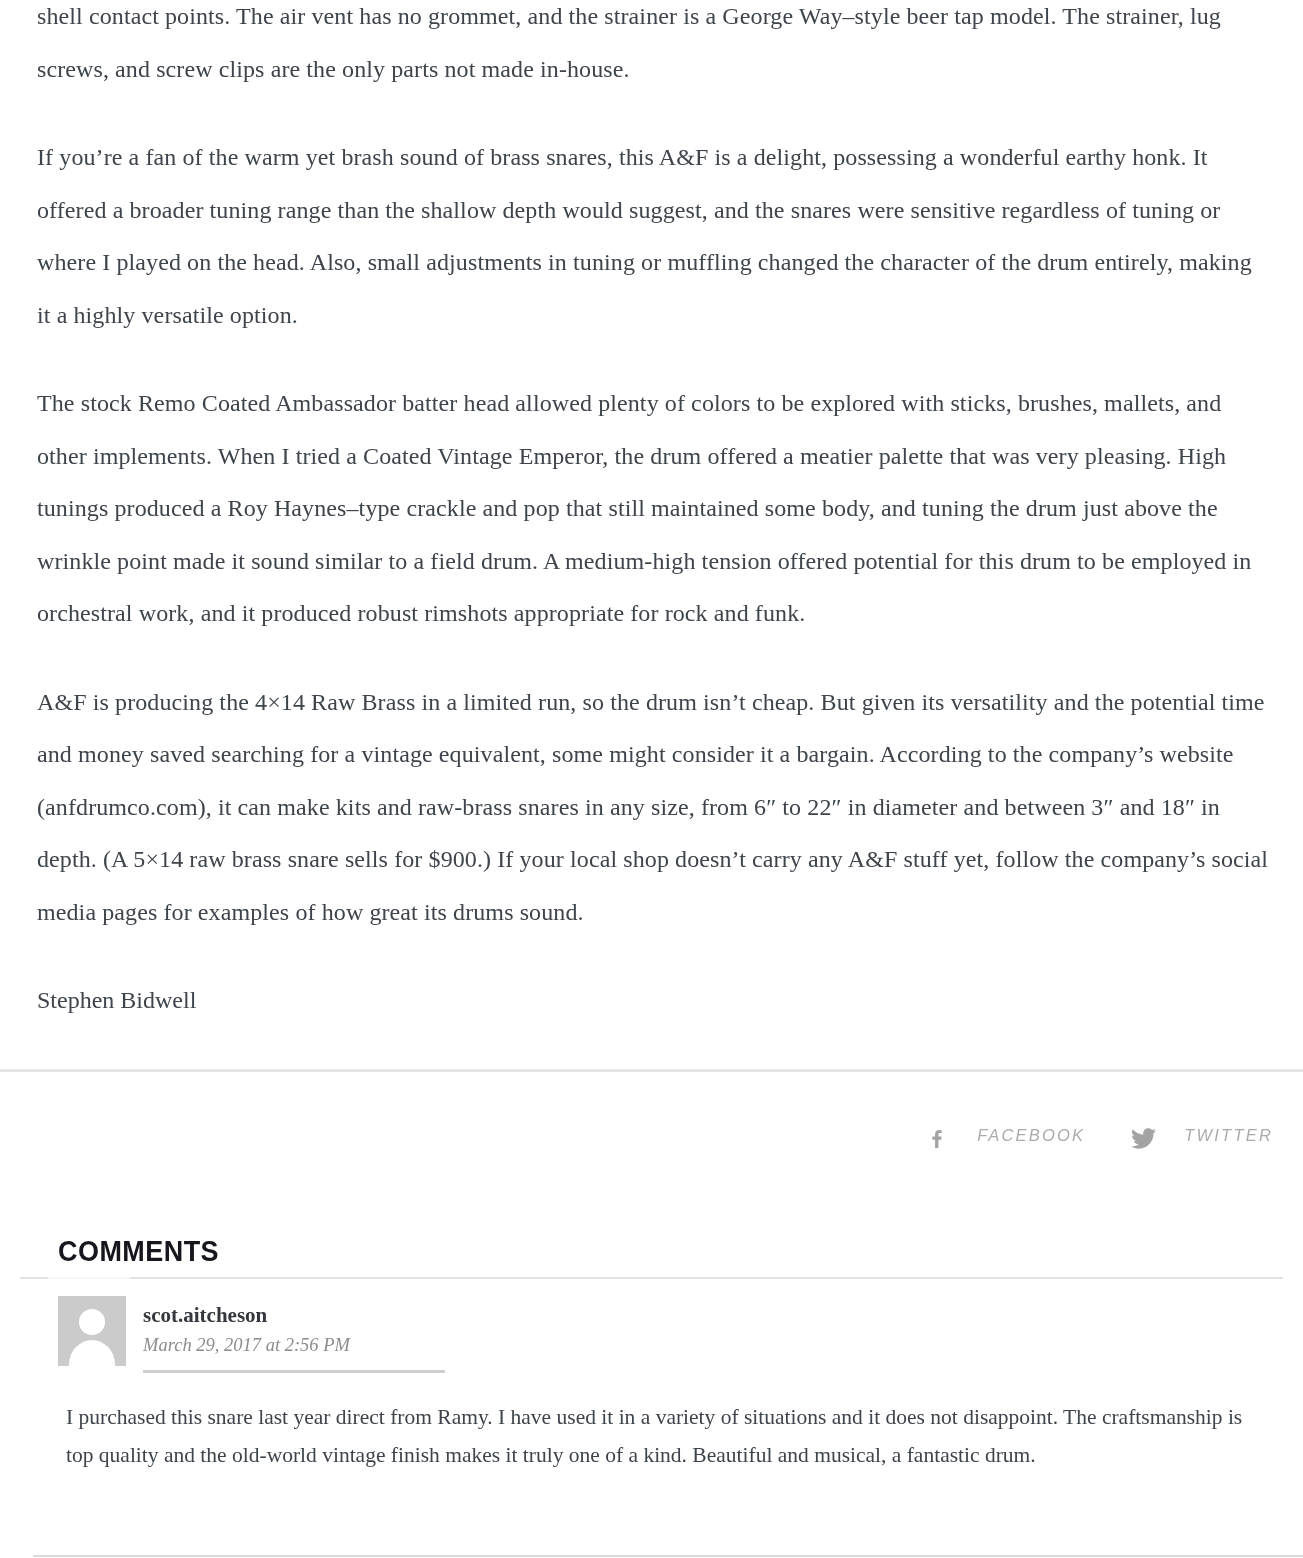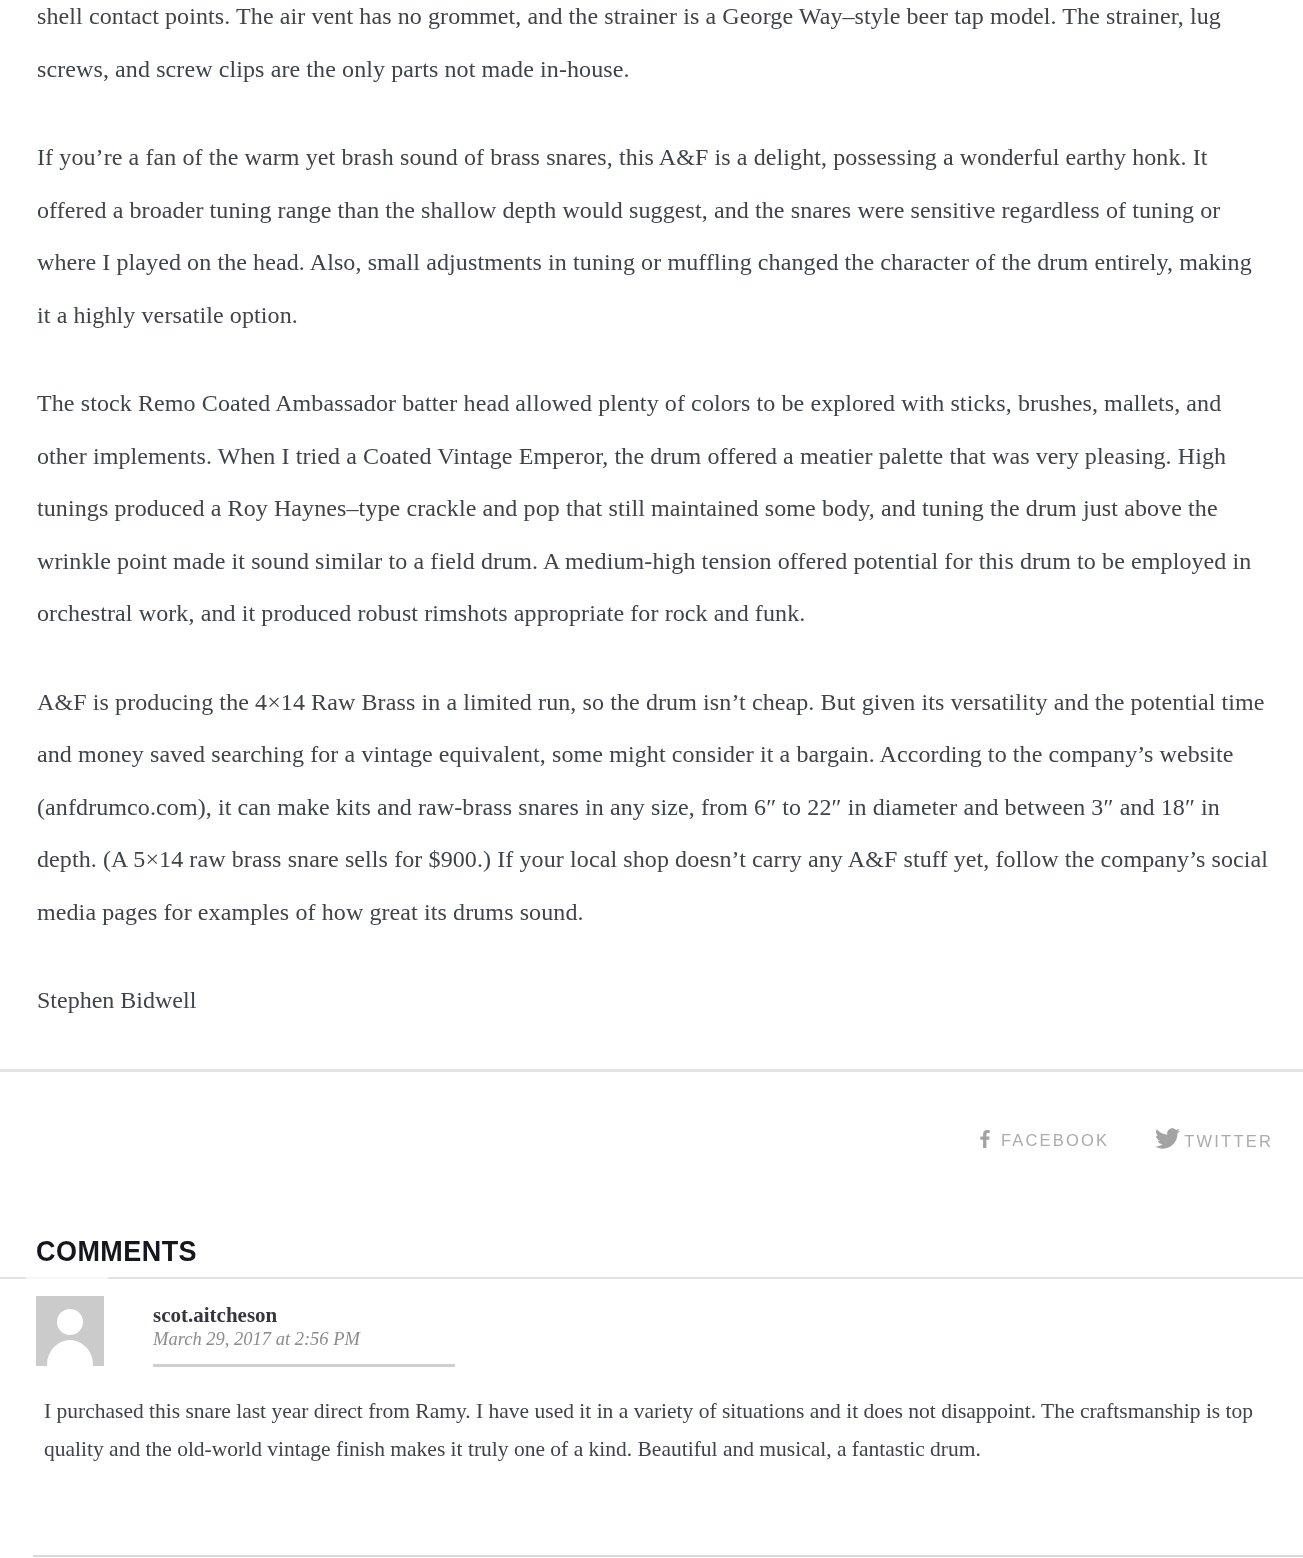--- a/index.html
+++ b/index.html
@@ -33,53 +33,54 @@
   
   .share-row {
     display: flex;
     justify-content: flex-end;
     align-items: center;
     gap: 46px;
     padding: 54px 30px 0 0;
   }
   .share-link {
     display: flex;
-    align-items: flex-end;
-    gap: 4px;
+    align-items: flex-start;
+    gap: 28px;
     text-decoration: none;
     cursor: pointer;
+    font-style: italic;
   }
   .share-icon { display: inline-flex; }
   .share-icon svg { fill: #a3a3a3; }
   .share-label {
     font-family: "Liberation Sans", sans-serif;
     font-size: 16.5px;
     letter-spacing: 2.2px;
     color: #ababab;
     font-weight: 500;
   }
   
-  .comments { padding: 0 36px; margin-top: 84px; }
+  .comments { padding: 0 58px; margin-top: 84px; }
   .comments-title {
     font-family: "Liberation Sans", sans-serif;
     font-weight: bold;
     font-size: 29px;
     letter-spacing: 0.5px;
     color: #16161e;
     margin: 0 0 9px 0;
     transform: scaleX(0.93);
     transform-origin: left center;
   }
   .title-rule { height: 2px; background: #e2e2e2; margin: 0 -38px; position: relative; }
   .title-rule .rule-gap {
     position: absolute; left: 28px; top: 0;
     width: 82px; height: 2px; background: #f8f7f3;
   }
   .comment { margin-top: 17px; }
-  .comment-header { display: flex; gap: 32px; }
+  .comment-header { display: flex; }
   .avatar {
     width: 68px; height: 70px;
     background: #cbcbcb;
     position: relative;
     overflow: hidden;
     flex: none;
   }
   .av-head {
     position: absolute; top: 13px; left: 50%;
     transform: translateX(-50%);
@@ -89,21 +90,21 @@
   }
   .av-body {
     position: absolute; top: 44px; left: 50%;
     transform: translateX(-50%);
     width: 46px; height: 40px;
     border-radius: 50% 50% 0 0 / 62% 62% 0 0;
     background: #ffffff;
   }
   .comment-meta { margin-left: 17px; padding-top: 6px; }
   .comment-author { font-size: 21px; font-weight: bold; color: #34383e; line-height: 26px; }
-  .comment-date { font-size: 18.5px; font-style: italic; color: #8c8c8c; margin-top: 0; line-height: 23px; }
+  .comment-date { font-size: 18.5px; font-style: italic; color: #8c8c8c; margin-top: 6px; line-height: 23px; }
   .meta-rule { width: 302px; height: 3px; background: #cfcfcf; margin-top: 13px; }
   .comment-text {
     font-size: 21.5px;
     line-height: 38.5px;
     color: #3e444b;
     margin: 25px 0 0 8px;
   }
   .bottom-rule {
     position: absolute;
     left: 33px; right: 0; top: 1555px;

